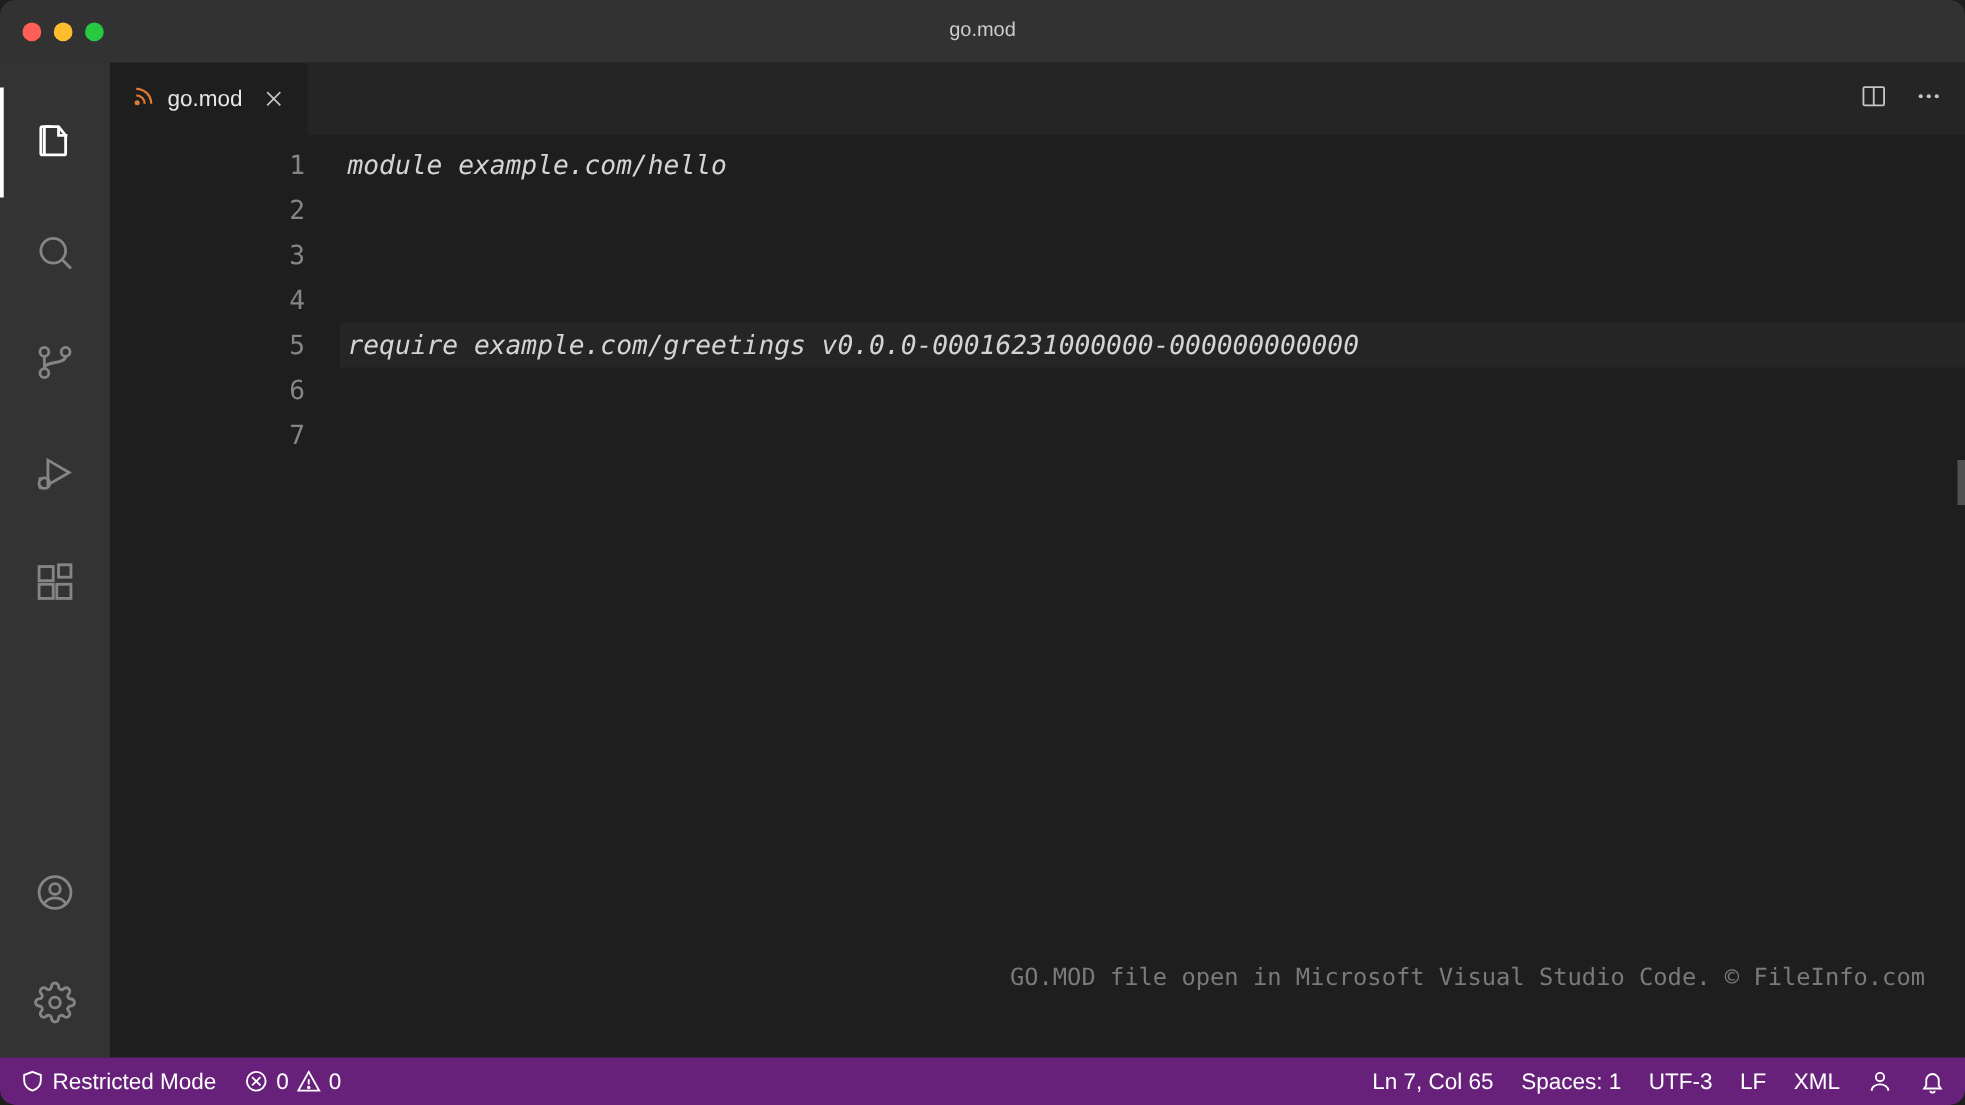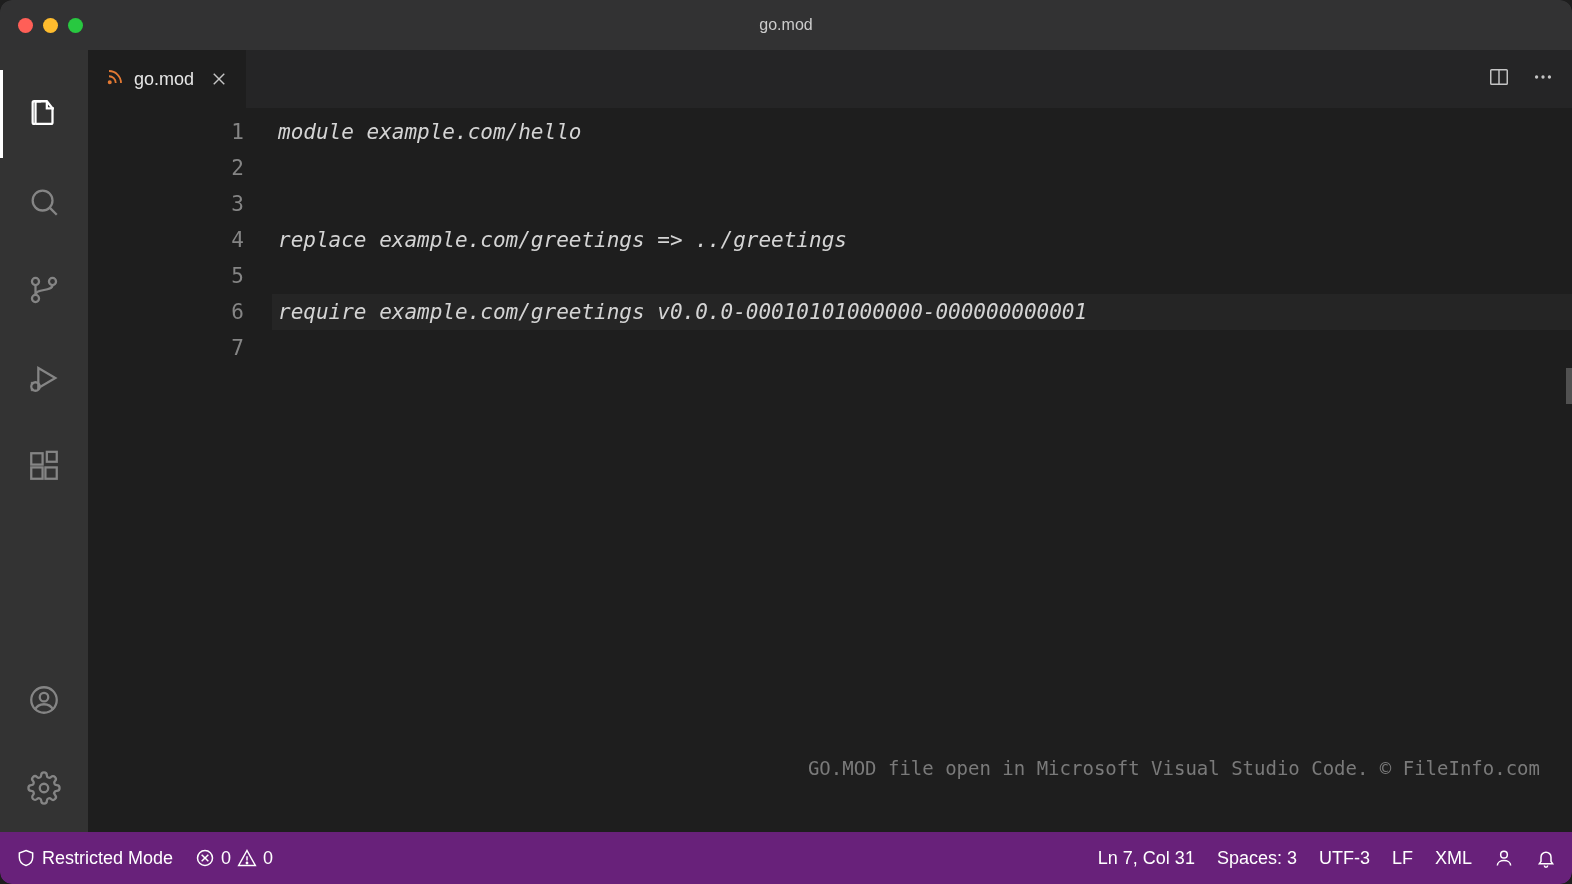--- a/index.html
+++ b/index.html
@@ -36,21 +36,21 @@
   .gutter { width: 190px; text-align: right; color: #858585; padding-right: 34px; user-select: none; }
   .gutter .ln { height: 36px; }
   .code { flex: 1; color: #d4d4d4; position: relative; }
   .code .line { height: 36px; white-space: pre; font-style: italic; }
   .code .line.current { background: rgba(255,255,255,0.035); margin-left: -6px; padding-left: 6px; }
   .minimap-marker { position: absolute; right: 0; top: 260px; width: 6px; height: 36px; background: #515151; }
 
   .watermark { position: absolute; right: 32px; bottom: 46px; color: #7a7a7a; font-size: 19px; }
 
   
-  .statusbar { height: 52px; background: #68217a; color: #ffffff; display: flex; align-items: center; font-size: 18px; padding: 0 16px; gap: 22px; border-bottom-left-radius: 12px; border-bottom-right-radius: 12px; text-align: center; }
+  .statusbar { height: 38px; background: #68217a; color: #ffffff; display: flex; align-items: center; font-size: 18px; padding: 0 16px; gap: 22px; border-bottom-left-radius: 12px; border-bottom-right-radius: 12px; text-align: center; }
   .statusbar .sb-spacer { flex: 1; }
   .statusbar svg { width: 20px; height: 20px; }
   .sb-item { display: flex; align-items: center; gap: 6px; cursor: pointer; }
 </style>
 </head>
 <body>
 
 <div class="titlebar">
   <div class="traffic-lights">
     <div class="traffic-light tl-close"></div>
@@ -158,23 +158,22 @@
           <div class="ln">3</div>
           <div class="ln">4</div>
           <div class="ln">5</div>
           <div class="ln">6</div>
           <div class="ln">7</div>
         </div>
       <div class="code" id="code">
           <div class="line">module example.com/hello</div>
           <div class="line"></div>
           <div class="line"></div>
-          <div class="line">replace example.com/greetings =&gt; ../greetings</div>
           <div class="line"></div>
-          <div class="line current">require example.com/greetings v0.0.0-00010101000000-000000000001</div>
+          <div class="line current">require example.com/greetings v0.0.0-00016231000000-000000000000</div>
         </div>
       <div class="minimap-marker"></div>
       <div class="watermark">GO.MOD file open in Microsoft Visual Studio Code. © FileInfo.com</div>
     </div>
   </div>
 </div>
 
 <div class="statusbar">
   <div class="sb-item">
     <svg viewBox="0 0 24 24" fill="none" stroke="currentColor" stroke-width="1.8">
@@ -191,24 +190,24 @@
     <span>0</span>
     <svg viewBox="0 0 24 24" fill="none" stroke="currentColor" stroke-width="1.8">
         <path d="M12 3l10 18H2z"></path>
         <line x1="12" y1="10" x2="12" y2="15"></line>
         <circle cx="12" cy="18" r="0.8" fill="currentColor"></circle>
       </svg>
     <span>0</span>
   </div>
   <div class="sb-spacer"></div>
   <div class="sb-item">
-      <span>Ln 7, Col 31</span>
-    </div>
-  <div class="sb-item">
-      <span>Spaces: 3</span>
+      <span>Ln 7, Col 65</span>
+    </div>
+  <div class="sb-item">
+      <span>Spaces: 1</span>
     </div>
   <div class="sb-item">
       <span>UTF-3</span>
     </div>
   <div class="sb-item">
       <span>LF</span>
     </div>
   <div class="sb-item">
       <span>XML</span>
     </div>

